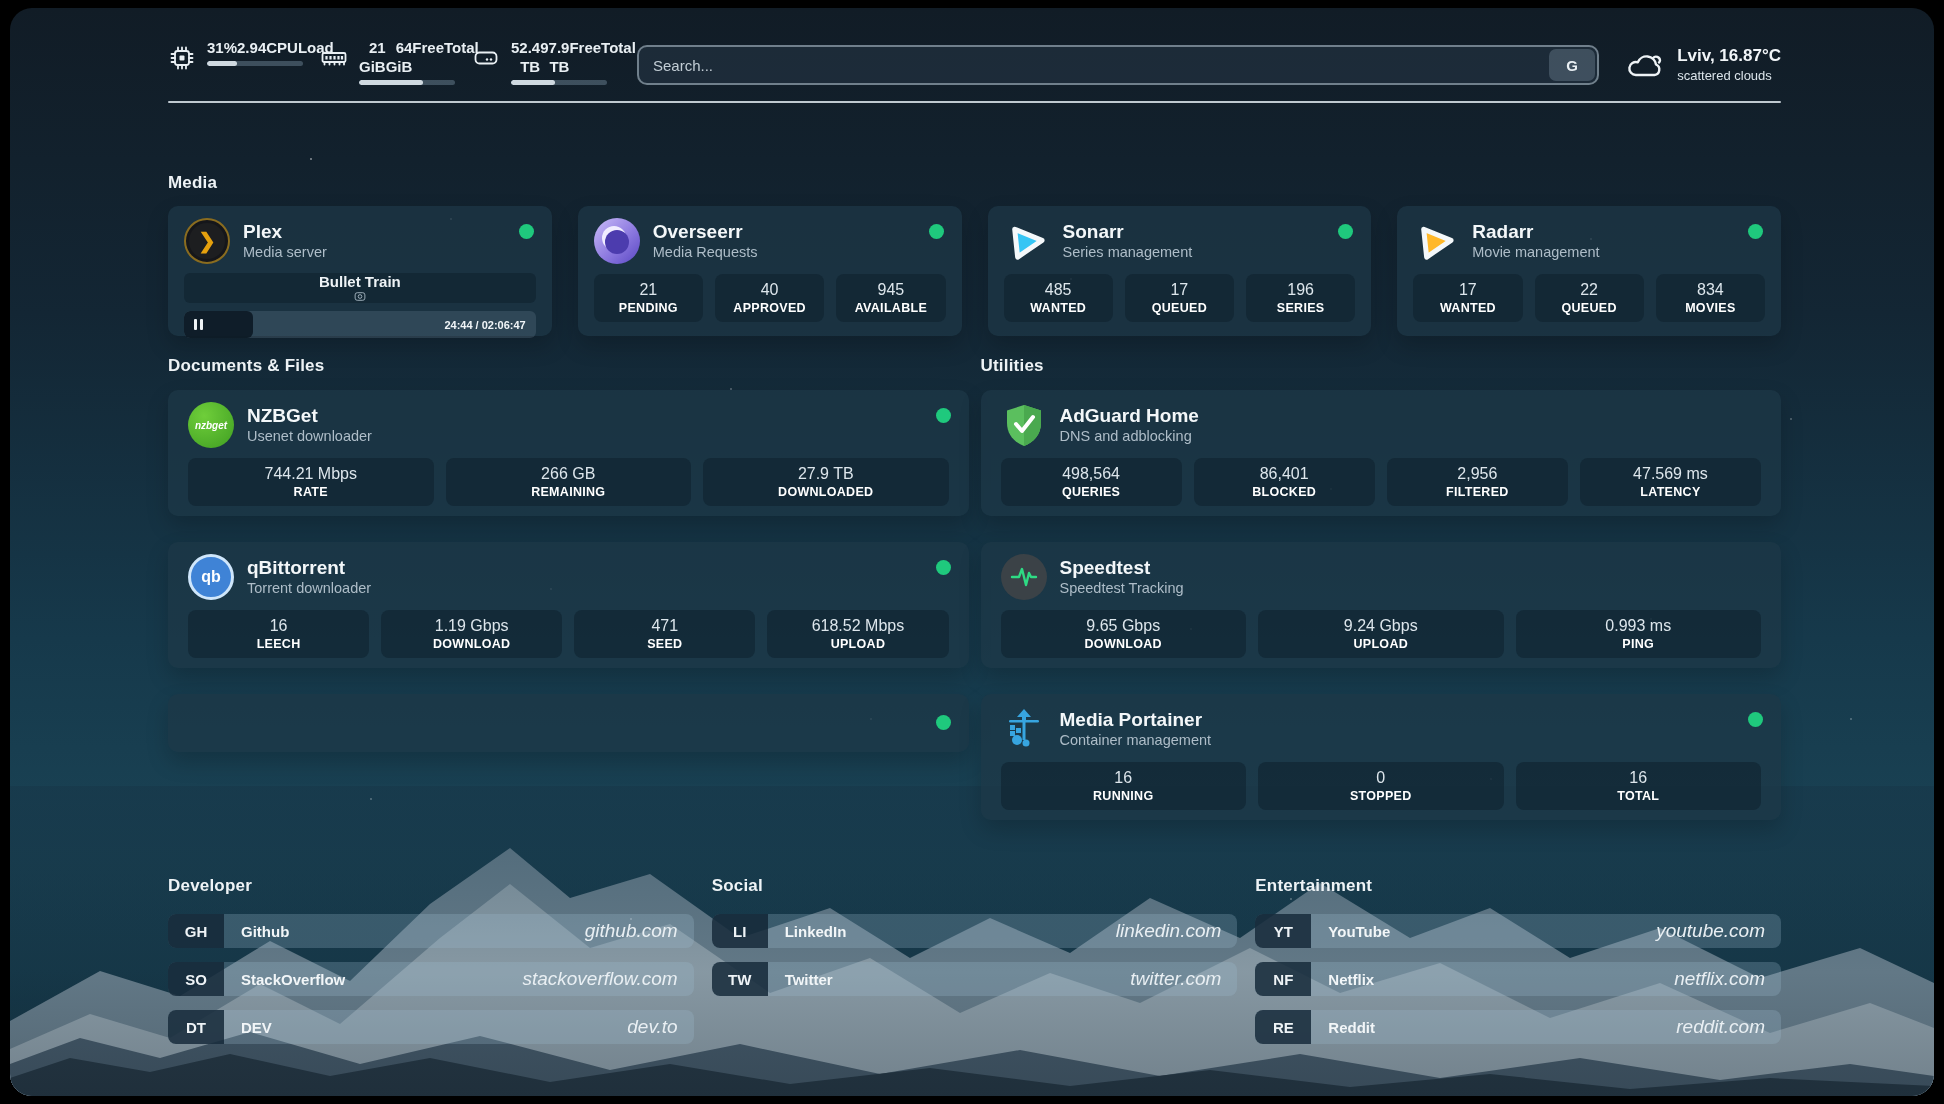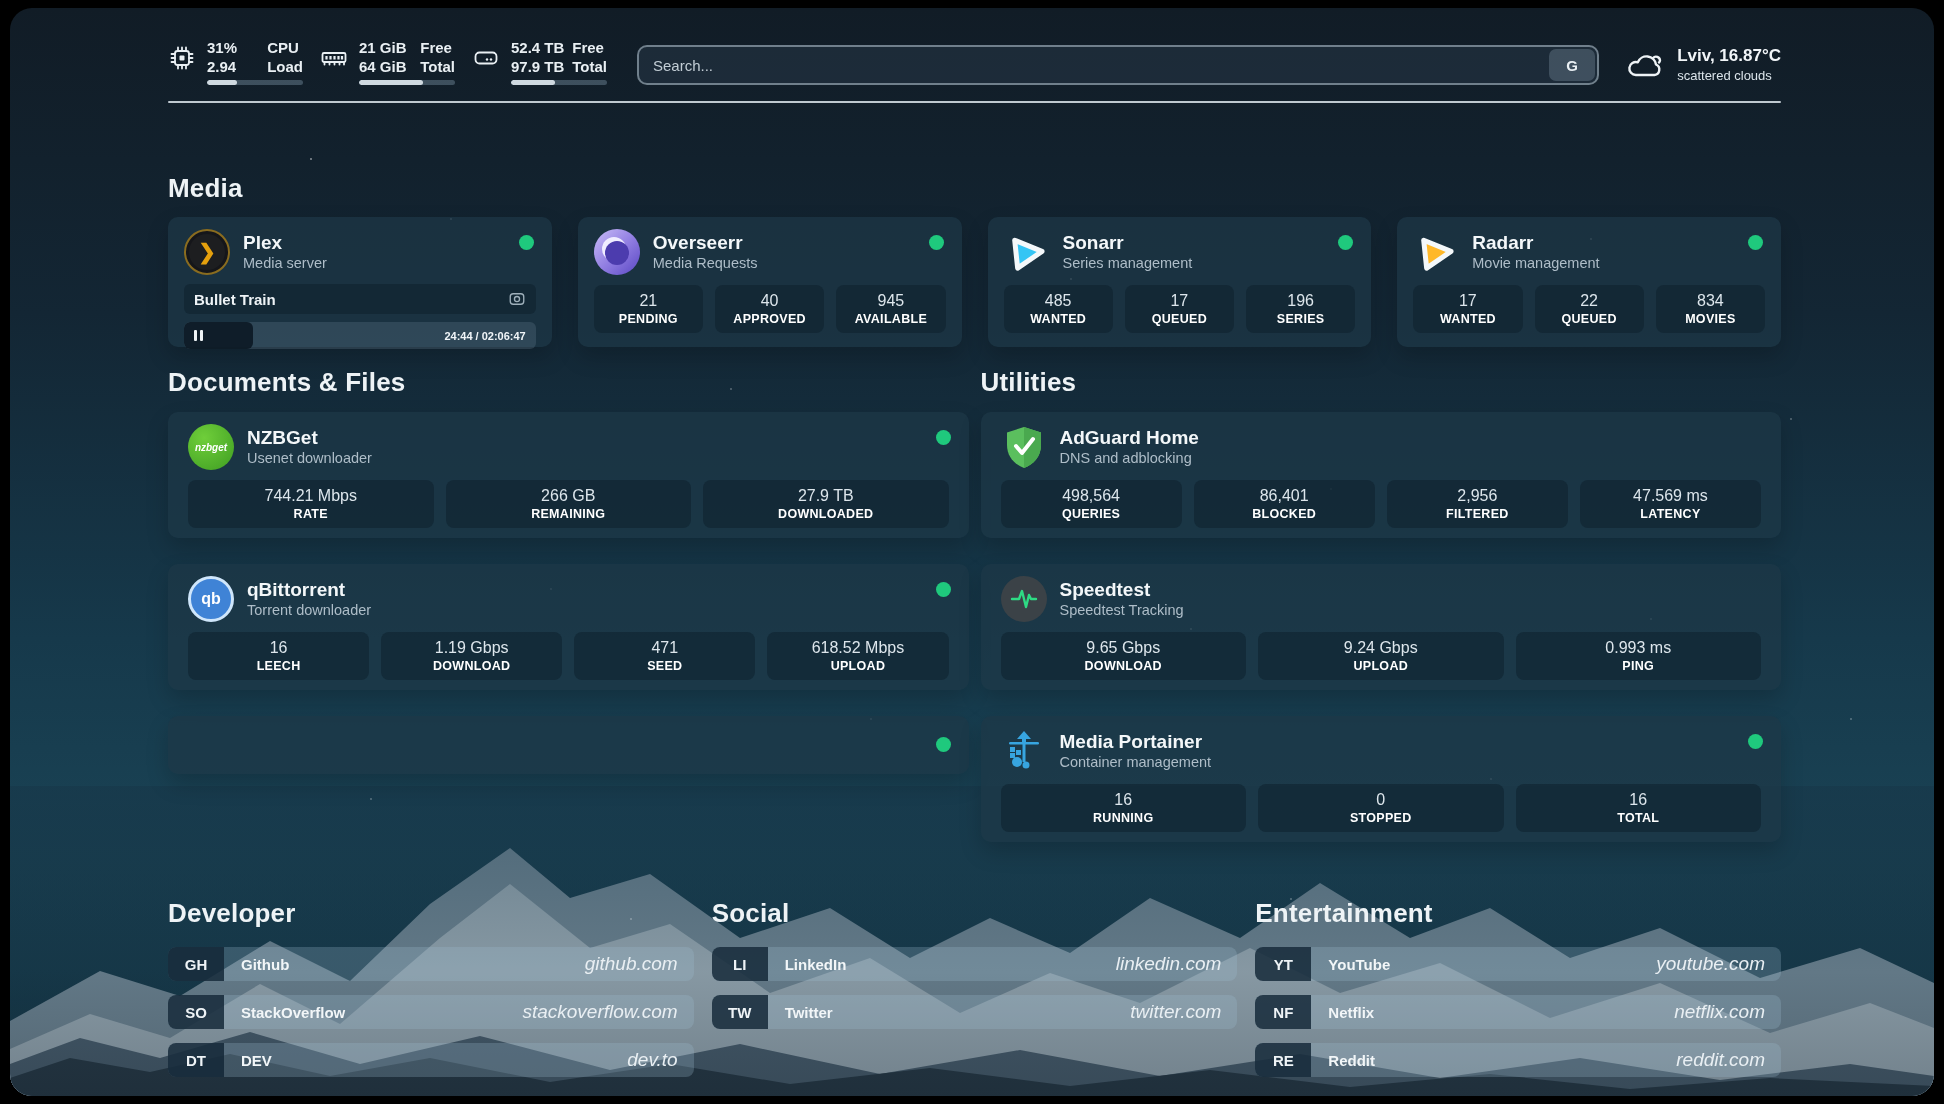--- a/index.html
+++ b/index.html
@@ -22,42 +22,42 @@
 
   .content { position:absolute; left:158px; top:0; width:1613px; }
 
   
   .header { display:flex; align-items:flex-start; padding-top:30px; }
   .stats-group { display:flex; gap:17px; }
   .stat-widget { display:flex; gap:11px; align-items:flex-start; }
   .stat-icon { width:28px; height:28px; margin-top:6px; flex:0 0 auto; }
   .stat-cols { width:96px; }
   .stat-rows { display:flex; justify-content:space-between; }
-  .stat-col { display:flex; flex-direction:column; }
+  .stat-col { display:flex; flex-direction:row;text-align:right; }
   .stat-col span { font-size:15px; line-height:19px; color:#e9eff3; font-weight:600; }
   .stat-bar { margin-top:4px; height:5px; width:100%; border-radius:3px; background:#42566533; background:rgba(98,120,136,0.55); overflow:hidden; }
   .stat-bar-fill { height:100%; border-radius:3px; background:#cfd9e0; }
 
   .searchbar { flex:1; margin:7px 26px 0 30px; position:relative; height:40px; border:2px solid rgba(182,198,210,0.55);
     border-radius:10px; background:rgba(32,48,61,0.78); display:flex; align-items:center; }
   .searchbar input { flex:1; background:transparent; border:none; outline:none; padding:0 14px; font-size:15px; color:#e7edf2;
     font-family:"Liberation Sans", sans-serif; }
   .searchbar input::placeholder { color:#c2cdd5; }
   .search-engine-btn { width:46px; height:32px; margin-right:2px; border-radius:7px; background:rgba(118,139,154,0.38);
     display:flex; align-items:center; justify-content:center; color:#eaf0f4; font-size:15px; font-weight:700; cursor:pointer; }
 
   .weather { display:flex; align-items:center; gap:12px; margin-top:7px; min-width:150px; }
   .weather-icon { width:40px; height:40px; }
   .weather-text div:first-child { font-size:17px; font-weight:600; color:#f1f5f8; line-height:21px; }
   .weather-text div:last-child { font-size:13px; color:#dbe4ea; line-height:19px; }
 
   .header-divider { margin-top:16px; height:2px; background:rgba(222,231,237,0.85); border-radius:1px; }
 
   
-  .section-title { font-size:26px; font-weight:600; color:#eef3f6; letter-spacing:.2px; }
+  .section-title { font-size:17px; font-weight:600; color:#eef3f6; letter-spacing:.2px; }
   .media-title { margin-top:70px; }
   .media-grid { margin-top:13px; display:grid; grid-template-columns:repeat(4,1fr); gap:26px; }
 
   .card { position:relative; background:rgba(29,56,71,0.72); border-radius:10px; box-shadow:0 10px 22px rgba(0,0,0,0.18); }
   .media-card { height:130px; padding:12px 16px; }
   .card-head { display:flex; align-items:center; gap:13px; }
   .app-icon { width:46px; height:46px; flex:0 0 auto; display:flex; align-items:center; justify-content:center; }
   .card-titles .t { font-size:19px; font-weight:600; color:#f3f7f9; line-height:23px; }
   .card-titles .s { font-size:14.5px; color:#aebdc8; line-height:19px; }
   .status-dot { position:absolute; top:18px; right:18px; width:15px; height:15px; border-radius:50%; }
@@ -65,21 +65,21 @@
 
   .stat-chip-row-3 { margin-top:10px; display:grid; grid-template-columns:repeat(3,1fr); gap:12px; }
   .stat-chip-row-4 { margin-top:10px; display:grid; grid-template-columns:repeat(4,1fr); gap:12px; }
   .stat-chip { height:48px; border-radius:8px; background:rgba(11,30,42,0.5); display:flex; flex-direction:column;
     align-items:center; justify-content:center; }
   .stat-chip .v { font-size:16px; color:#dde6ec; line-height:20px; }
   .stat-chip .l { font-size:12.5px; font-weight:700; color:#ffffff; letter-spacing:.3px; line-height:17px; }
 
   
   .now-playing { margin-top:9px; height:30px; border-radius:6px; background:rgba(11,30,42,0.5); display:flex; align-items:center;
-    padding:0 10px; }
+    padding:0 10px;flex-direction:column; }
   .now-playing .np-title { flex:1; font-size:15px; font-weight:600; color:#eef3f6; }
   .plex-progress { position:relative; margin-top:8px; height:27px; border-radius:6px; background:rgba(90,112,128,0.35); overflow:hidden; }
   .plex-progress-fill { position:absolute; left:0; top:0; bottom:0; background:rgba(9,22,33,0.85); border-radius:6px;
     display:flex; align-items:center; padding-left:10px; }
   .pause-icon { display:flex; gap:3px; }
   .pause-icon i { display:block; width:3px; height:11px; background:#eef3f6; border-radius:1px; }
   .plex-time { position:absolute; right:10px; top:0; height:100%; display:flex; align-items:center; font-size:11px;
     font-weight:700; color:#f0f5f8; }
 
   

